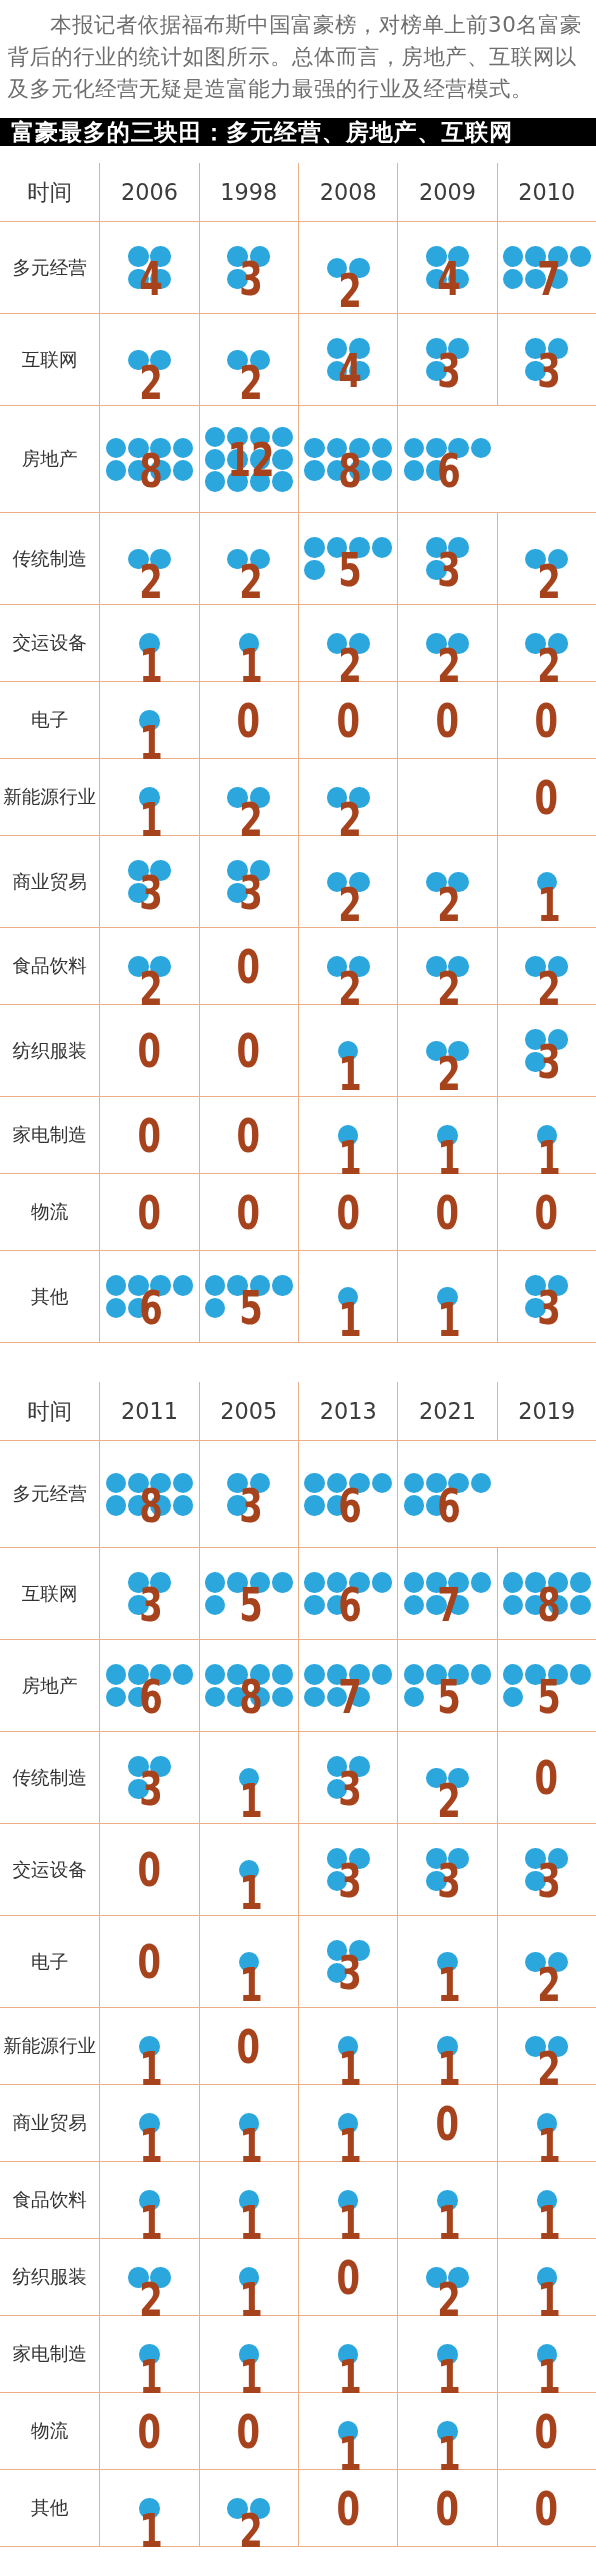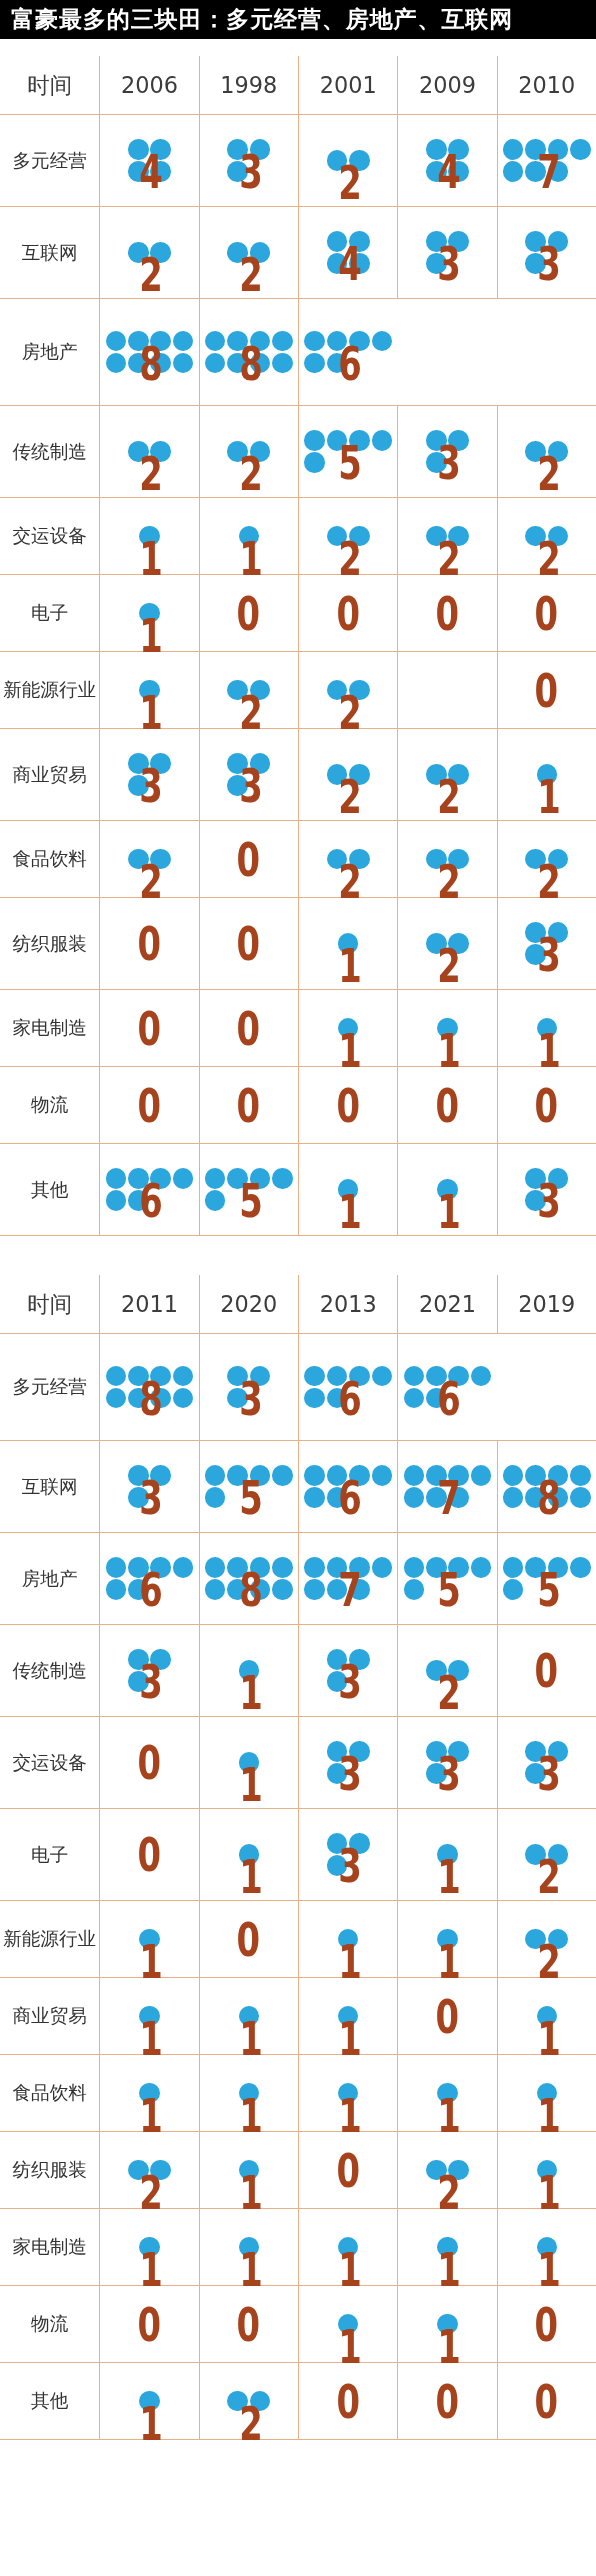--- a/index.html
+++ b/index.html
@@ -8,21 +8,21 @@
 
   .intro{
     margin:9.3px 7.5px 13px 7.5px;
     font-size:21.4px;line-height:32px;
     color:#6e6e6e;text-indent:2em;
     letter-spacing:0.5px;
   }
 
   .bar{
     background:#000000;color:#ffffff;
-    height:39px;display:flex;align-items:center;
+    height:28px;display:flex;align-items:center;
     padding:0 11.2px;font-size:23px;font-weight:bold;
     letter-spacing:0.9px;
   }
 
   .ptable{margin-top:17px;}
   .ptable.second{margin-top:39px;}
 
   .trow{
     display:grid;
     grid-template-columns:repeat(6,1fr);
@@ -53,31 +53,32 @@
     position:absolute;
     left:calc(50% + 1.9px);
     top:32px;
     transform:translate(-50%,-50%) scaleX(0.72);
   }
 </style>
 </head>
 <body>
 
 <div class="page">
+  <p class="intro">本报记者依据福布斯中国富豪榜，对榜单上前30名富豪背后的行业的统计如图所示。总体而言，房地产、互联网以及多元化经营无疑是造富能力最强的行业及经营模式。</p>
 
   <div class="bar">
     <span>富豪最多的三块田：多元经营、房地产、互联网</span>
   </div>
 
   <div class="ptable" id="table1">
       <div class="trow" style="min-height: 58px;">
         <div class="cell head-cell">时间</div>
         <div class="cell head-cell">2006</div>
         <div class="cell head-cell">1998</div>
-        <div class="cell head-cell">2001</div>
+        <div class="cell head-cell">2008</div>
         <div class="cell head-cell">2009</div>
         <div class="cell head-cell">2010</div>
       </div>
       <div class="trow" style="min-height: 91px;">
         <div class="cell label-cell">多元经营</div>
         <div class="cell">
           <div class="cluster">
             <div class="dotrow">
               <span class="dot"></span>
               <span class="dot"></span>
@@ -208,20 +209,43 @@
               <span class="dot"></span>
               <span class="dot"></span>
             </div>
             <div class="dotrow">
               <span class="dot"></span>
               <span class="dot"></span>
               <span class="dot"></span>
               <span class="dot"></span>
             </div>
             <span class="num">8</span>
+          </div>
+        </div>
+        <div class="cell">
+          <div class="cluster">
+            <div class="dotrow">
+              <span class="dot"></span>
+              <span class="dot"></span>
+              <span class="dot"></span>
+              <span class="dot"></span>
+            </div>
+            <div class="dotrow">
+              <span class="dot"></span>
+              <span class="dot"></span>
+              <span class="dot"></span>
+              <span class="dot"></span>
+            </div>
+            <div class="dotrow">
+              <span class="dot"></span>
+              <span class="dot"></span>
+              <span class="dot"></span>
+              <span class="dot"></span>
+            </div>
+            <span class="num">12</span>
           </div>
         </div>
         <div class="cell">
           <div class="cluster">
             <div class="dotrow">
               <span class="dot"></span>
               <span class="dot"></span>
               <span class="dot"></span>
               <span class="dot"></span>
             </div>
@@ -650,21 +674,21 @@
             </div>
             <span class="num">3</span>
           </div>
         </div>
       </div>
     </div>
   <div class="ptable second" id="table2">
       <div class="trow" style="min-height: 58px;">
         <div class="cell head-cell">时间</div>
         <div class="cell head-cell">2011</div>
-        <div class="cell head-cell">2020</div>
+        <div class="cell head-cell">2005</div>
         <div class="cell head-cell">2013</div>
         <div class="cell head-cell">2021</div>
         <div class="cell head-cell">2019</div>
       </div>
       <div class="trow" style="min-height: 106px;">
         <div class="cell label-cell">多元经营</div>
         <div class="cell">
           <div class="cluster">
             <div class="dotrow">
               <span class="dot"></span>

